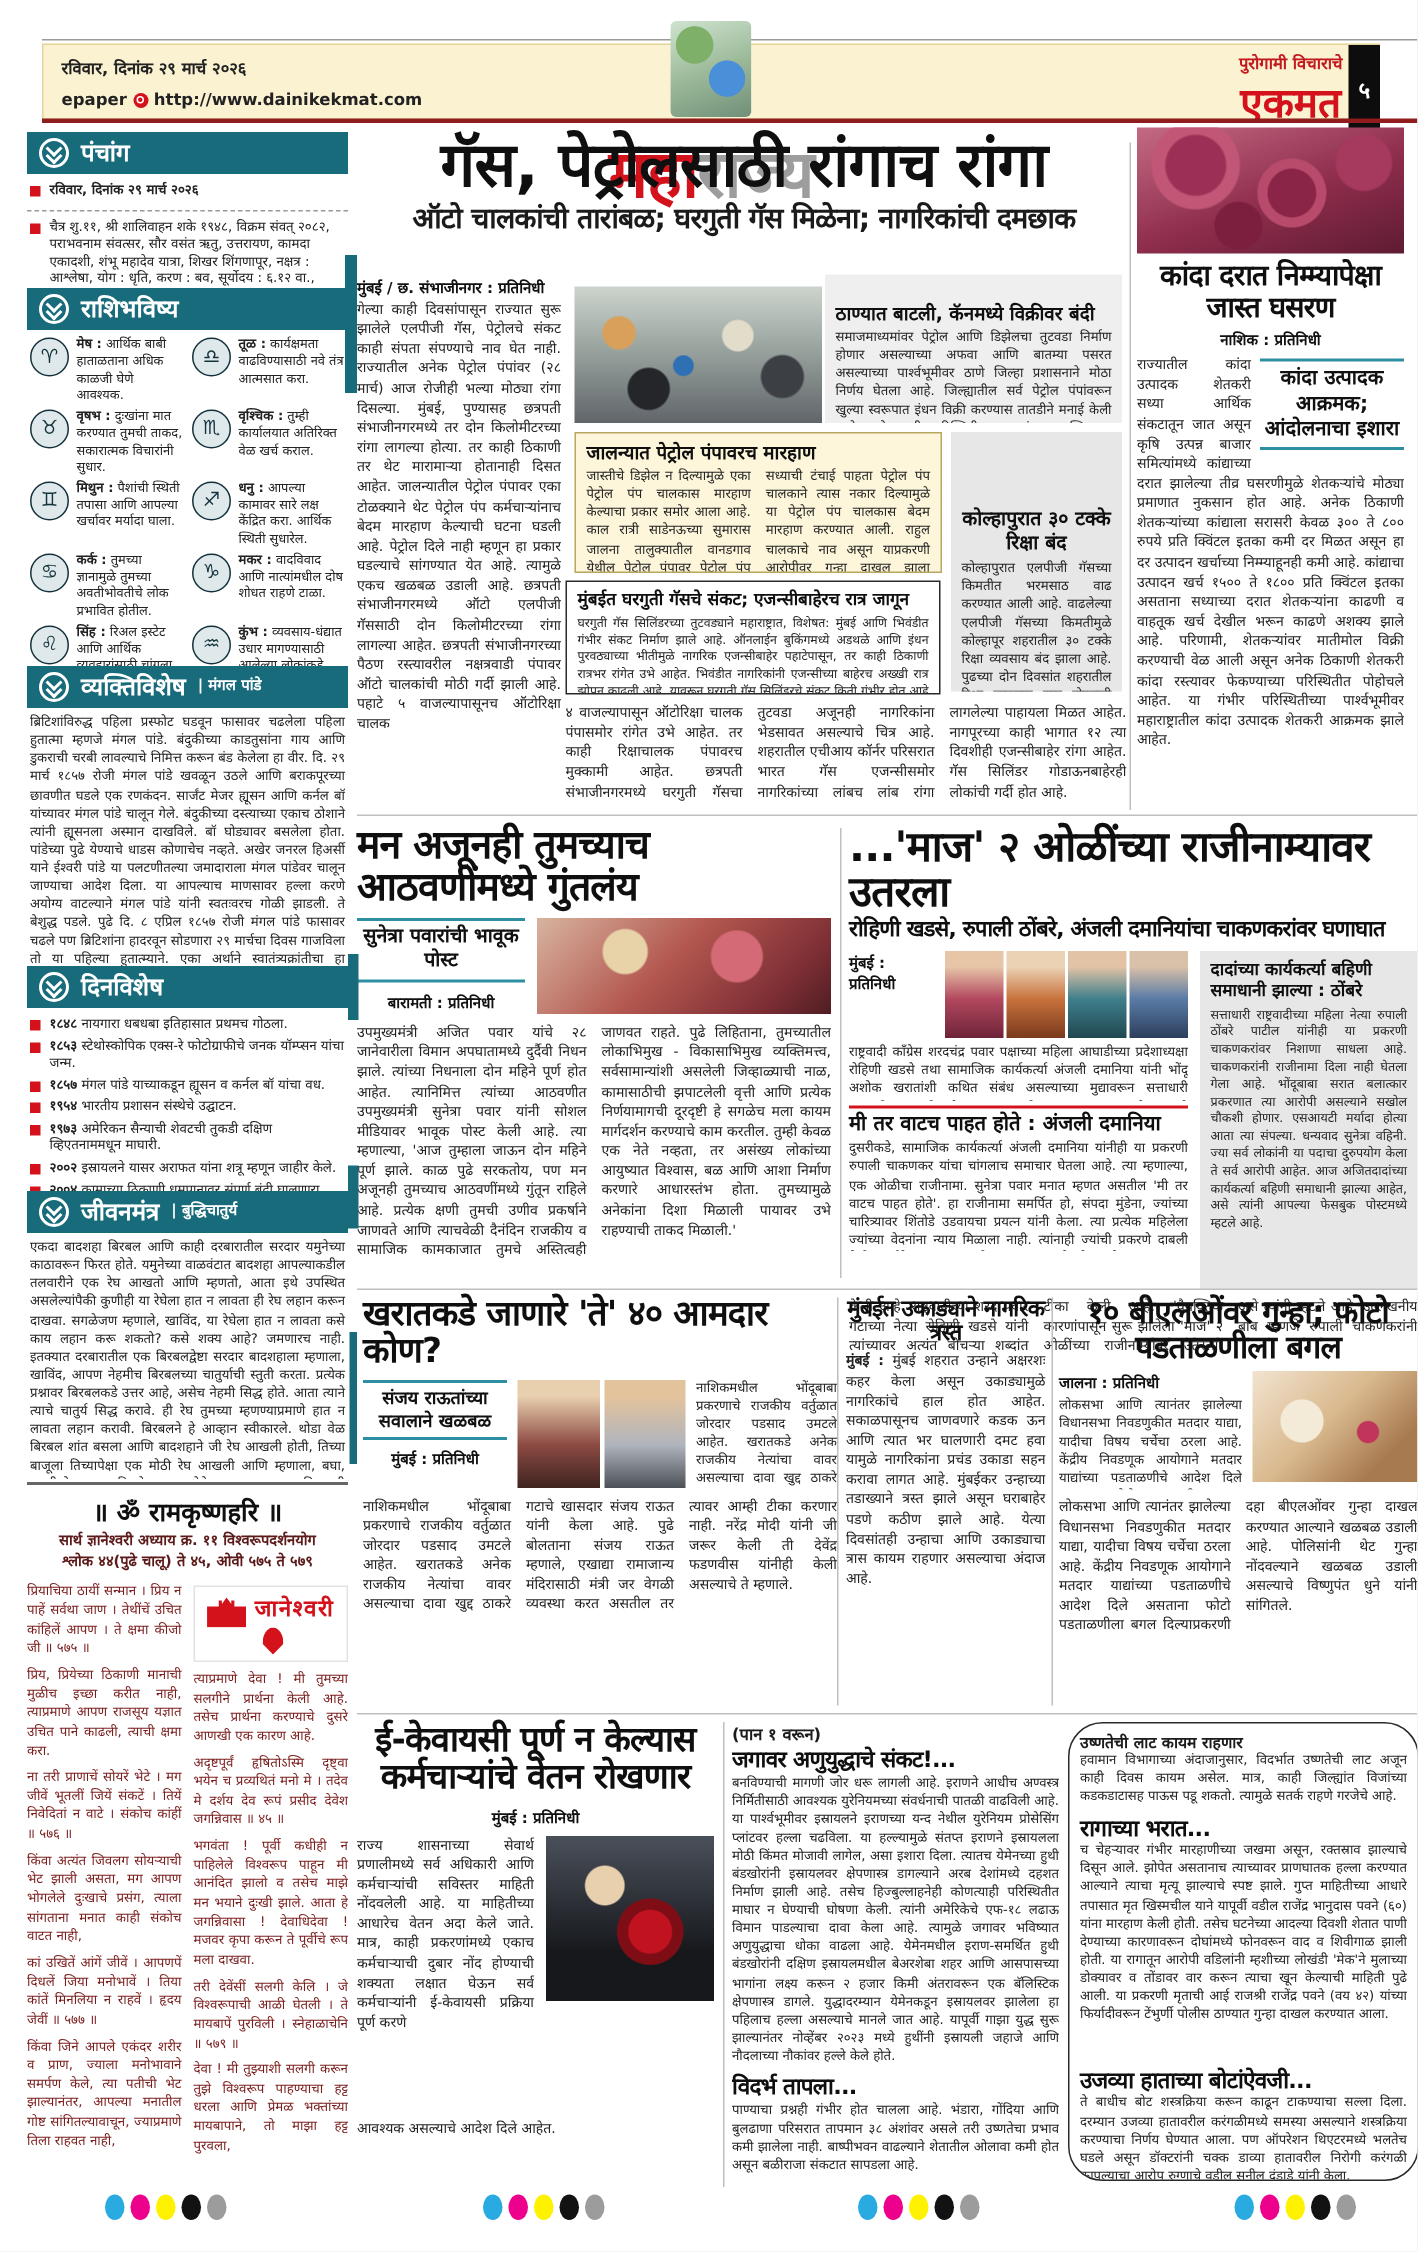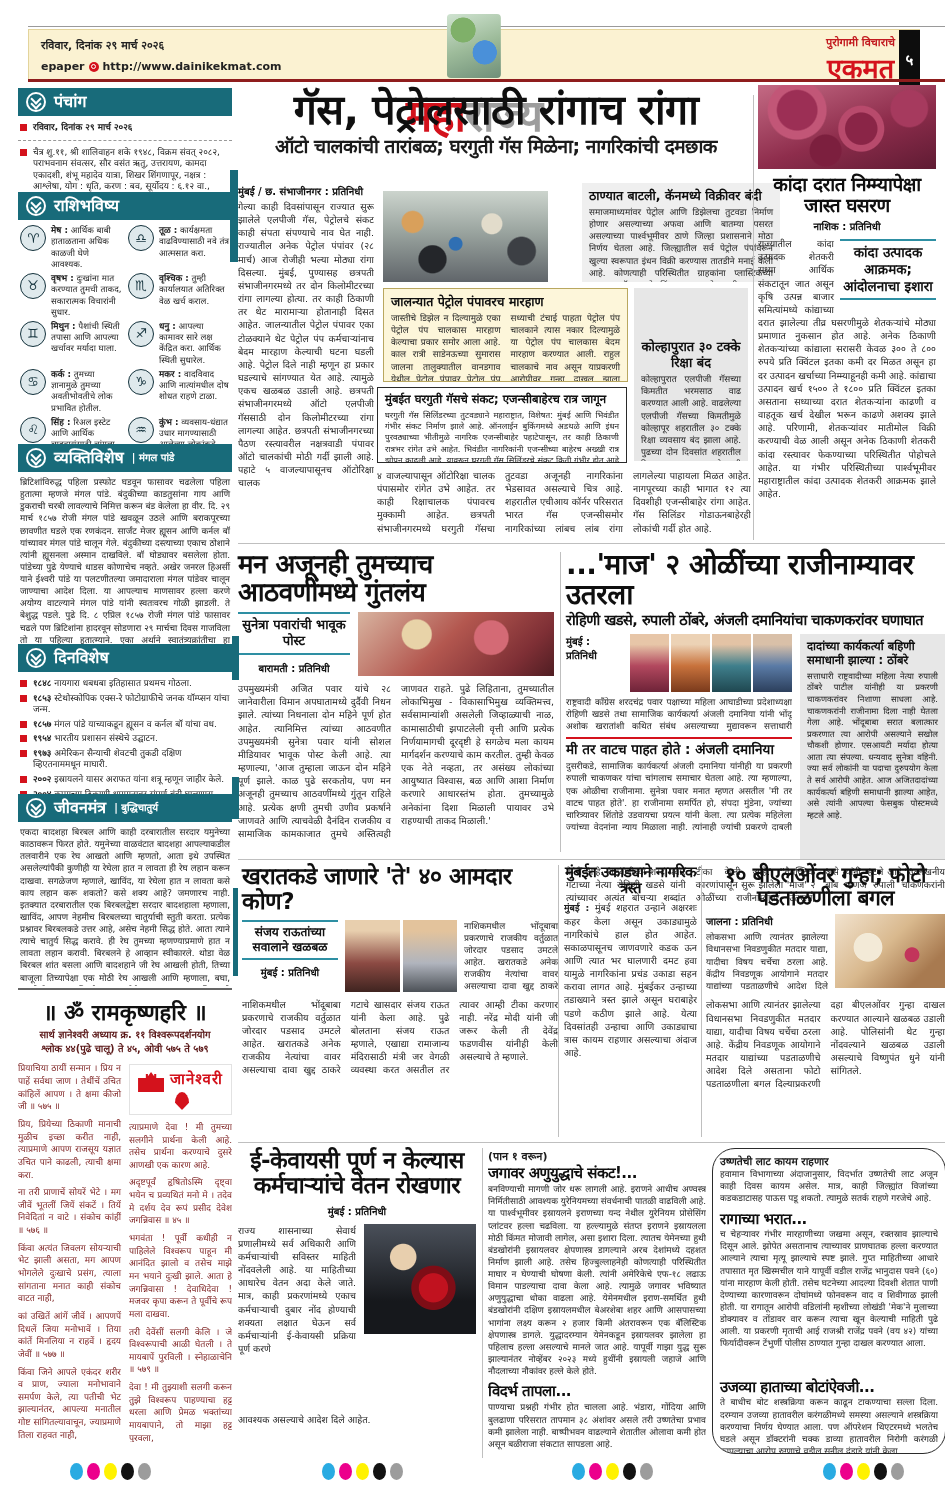--- a/index.html
+++ b/index.html
@@ -56,21 +56,21 @@
   .pan-row{display:flex;align-items:flex-start;margin:6px 2px;}
   .pan-dash{border-top:1px dashed #999;margin:4px 0;}
   .rashi-grid{display:grid;grid-template-columns:1fr 1fr;gap:3px 6px;padding:5px 2px;}
   .rashi-item{display:flex;gap:5px;align-items:flex-start;}
   .rashi-ic{flex:0 0 24px;width:24px;height:24px;border-radius:50%;background:#dfe9ec;border:1.5px solid #14323c;
             color:#14323c;display:flex;align-items:center;justify-content:center;font-size:13px;}
   .rashi-t{font-size:8.6px;line-height:1.3;color:#222;text-align:left;}
   .rashi-t b{font-size:8.8px;}
   .din-item{display:flex;align-items:flex-start;margin:3px 2px;}
   .din-t{font-size:8.9px;line-height:1.3;color:#222;}
-  .dnyan-title{font-family:"DejaVu Serif","Liberation Serif",serif;font-size:22px;font-weight:800;text-align:center;color:#101010;margin:6px 0 2px;}
+  .dnyan-title{font-family:"DejaVu Serif","Liberation Serif",serif;font-size:17px;font-weight:800;text-align:center;color:#101010;margin:6px 0 2px;}
   .dnyan-sub{font-size:9.8px;font-weight:800;text-align:center;color:#5c1a1a;line-height:1.45;}
   .dnyan-cols{display:flex;gap:8px;margin-top:6px;}
   .dnyan-col{flex:1;font-size:8.9px;line-height:1.42;color:#7a1d1d;text-align:justify;}
   .dnyan-col p{margin:0 0 5px;}
   .dlogo{border:1.5px solid #e2e2e2;background:#fff;padding:4px 2px;margin:2px 0 6px;text-align:center;}
   .dlogo .t{color:#d4121c;font-weight:800;font-size:15px;letter-spacing:1px;}
   .temple{display:inline-block;width:26px;height:20px;background:#d4121c;
           clip-path:polygon(50% 0,62% 22%,62% 10%,70% 10%,70% 30%,100% 30%,100% 100%,0 100%,0 30%,30% 30%,30% 10%,38% 10%,38% 22%);vertical-align:middle;margin-right:3px;}
   .pin{display:inline-block;width:14px;height:18px;background:#d4121c;border-radius:50% 50% 50% 50%/60% 60% 40% 40%;
        clip-path:polygon(0 0,100% 0,100% 60%,50% 100%,0 60%);vertical-align:middle;margin-left:3px;position:relative;}
@@ -321,21 +321,21 @@
   <div class="abs" style="left:238px;top:88px;width:516px;height:452px;">
     <div class="h-big" style="font-size:41px;text-align:center;">गॅस, पेट्रोलसाठी रांगाच रांगा</div>
     <div class="h-big" style="font-size:19px;text-align:center;margin-top:4px;color:#1b1b1b;">ऑटो चालकांची तारांबळ; घरगुती गॅस मिळेना; नागरिकांची दमछाक</div>
     <div class="abs byline" style="left:0;top:96px;width:135px;">मुंबई / छ. संभाजीनगर : प्रतिनिधी</div>
     <div class="abs small clip" style="left:0;top:112px;width:136px;height:340px;">गेल्या काही दिवसांपासून राज्यात सुरू झालेले एलपीजी गॅस, पेट्रोलचे संकट काही संपता संपण्याचे नाव घेत नाही. राज्यातील अनेक पेट्रोल पंपांवर (२८ मार्च) आज रोजीही भल्या मोठ्या रांगा दिसल्या. मुंबई, पुण्यासह छत्रपती संभाजीनगरमध्ये तर दोन किलोमीटरच्या रांगा लागल्या होत्या. तर काही ठिकाणी तर थेट मारामाऱ्या होतानाही दिसत आहेत. जालन्यातील पेट्रोल पंपावर एका टोळक्याने थेट पेट्रोल पंप कर्मचाऱ्यांनाच बेदम मारहाण केल्याची घटना घडली आहे. पेट्रोल दिले नाही म्हणून हा प्रकार घडल्याचे सांगण्यात येत आहे. त्यामुळे एकच खळबळ उडाली आहे. छत्रपती संभाजीनगरमध्ये ऑटो एलपीजी गॅससाठी दोन किलोमीटरच्या रांगा लागल्या आहेत. छत्रपती संभाजीनगरच्या पैठण रस्त्यावरील नक्षत्रवाडी पंपावर ऑटो चालकांची मोठी गर्दी झाली आहे. पहाटे ५ वाजल्यापासूनच ऑटोरिक्षा चालक</div>
     <div class="abs ph ph-lead" style="left:145px;top:103px;width:165px;height:91px;"></div>
     <div class="abs box creambox clip" style="left:145px;top:200px;width:245px;height:94px;">
       <div class="boxtitle">जालन्यात पेट्रोल पंपावरच मारहाण</div>
       <div class="tiny cols2">जास्तीचे डिझेल न दिल्यामुळे एका पेट्रोल पंप चालकास मारहाण केल्याचा प्रकार समोर आला आहे. काल रात्री साडेनऊच्या सुमारास जालना तालुक्यातील वानडगाव येथील पेट्रोल पंपावर पेट्रोल पंप चालकास ३ ते ४ व्यक्तींनी १००० लिटर डिझेलची मागणी केली. सध्याची टंचाई पाहता पेट्रोल पंप चालकाने त्यास नकार दिल्यामुळे या पेट्रोल पंप चालकास बेदम मारहाण करण्यात आली. राहुल चालकाचे नाव असून याप्रकरणी आरोपीवर गुन्हा दाखल झाला आहे.</div>
     </div>
-    <div class="abs box clip" style="left:312px;top:95px;width:198px;height:99px;background:#efefef;padding:5px 7px;margin-left:32px;">
+    <div class="abs box clip" style="left:312px;top:95px;width:198px;height:99px;background:#efefef;padding:18px 7px;">
       <div class="boxtitle">ठाण्यात बाटली, कॅनमध्ये विक्रीवर बंदी</div>
       <div class="tiny">समाजमाध्यमांवर पेट्रोल आणि डिझेलचा तुटवडा निर्माण होणार असल्याच्या अफवा आणि बातम्या पसरत असल्याच्या पार्श्वभूमीवर ठाणे जिल्हा प्रशासनाने मोठा निर्णय घेतला आहे. जिल्ह्यातील सर्व पेट्रोल पंपांवरून खुल्या स्वरूपात इंधन विक्री करण्यास तातडीने मनाई केली आहे. कोणत्याही परिस्थितीत ग्राहकांना प्लास्टिकच्या बाटल्या, कॅन, डबे किंवा अन्य कोणत्याही प्रकारच्या भांड्यांमध्ये सुटे पेट्रोल अथवा डिझेल विकता येणार नाही, प्रशासनाने काढला आहे.</div>
     </div>
     <div class="abs box graybox clip" style="left:396px;top:200px;width:114px;height:173px;">
       <div class="boxtitle" style="font-size:13px;text-align:center;margin-top:45px;">कोल्हापुरात ३० टक्के रिक्षा बंद</div>
       <div class="tiny">कोल्हापुरात एलपीजी गॅसच्या किमतीत भरमसाठ वाढ करण्यात आली आहे. वाढलेल्या एलपीजी गॅसच्या किमतीमुळे कोल्हापूर शहरातील ३० टक्के रिक्षा व्यवसाय बंद झाला आहे. पुढच्या दोन दिवसांत शहरातील रिक्षा व्यवसाय ठप्प होण्याची चिन्हे आहेत. एलपीजी गॅसचे दर कमी करा अन्यथा आंदोलन छेडणार असल्याचा इशारा कोल्हापुरातील रिक्षावालकांनी दिला आहे.</div>
     </div>
     <div class="abs box borderbox clip" style="left:139px;top:299px;width:250px;height:76px;">
       <div class="boxtitle" style="font-size:11.5px;">मुंबईत घरगुती गॅसचे संकट; एजन्सीबाहेरच रात्र जागून</div>
       <div class="tiny" style="font-size:8.2px;">घरगुती गॅस सिलिंडरच्या तुटवड्याने महाराष्ट्रात, विशेषत: मुंबई आणि भिवंडीत गंभीर संकट निर्माण झाले आहे. ऑनलाईन बुकिंगमध्ये अडथळे आणि इंधन पुरवठ्याच्या भीतीमुळे नागरिक एजन्सीबाहेर पहाटेपासून, तर काही ठिकाणी रात्रभर रांगेत उभे आहेत. भिवंडीत नागरिकांनी एजन्सीच्या बाहेरच अख्खी रात्र झोपून काढली आहे. यावरून घरगुती गॅस सिलिंडरचे संकट किती गंभीर होत आहे हे दिसून येत आहे.</div>

